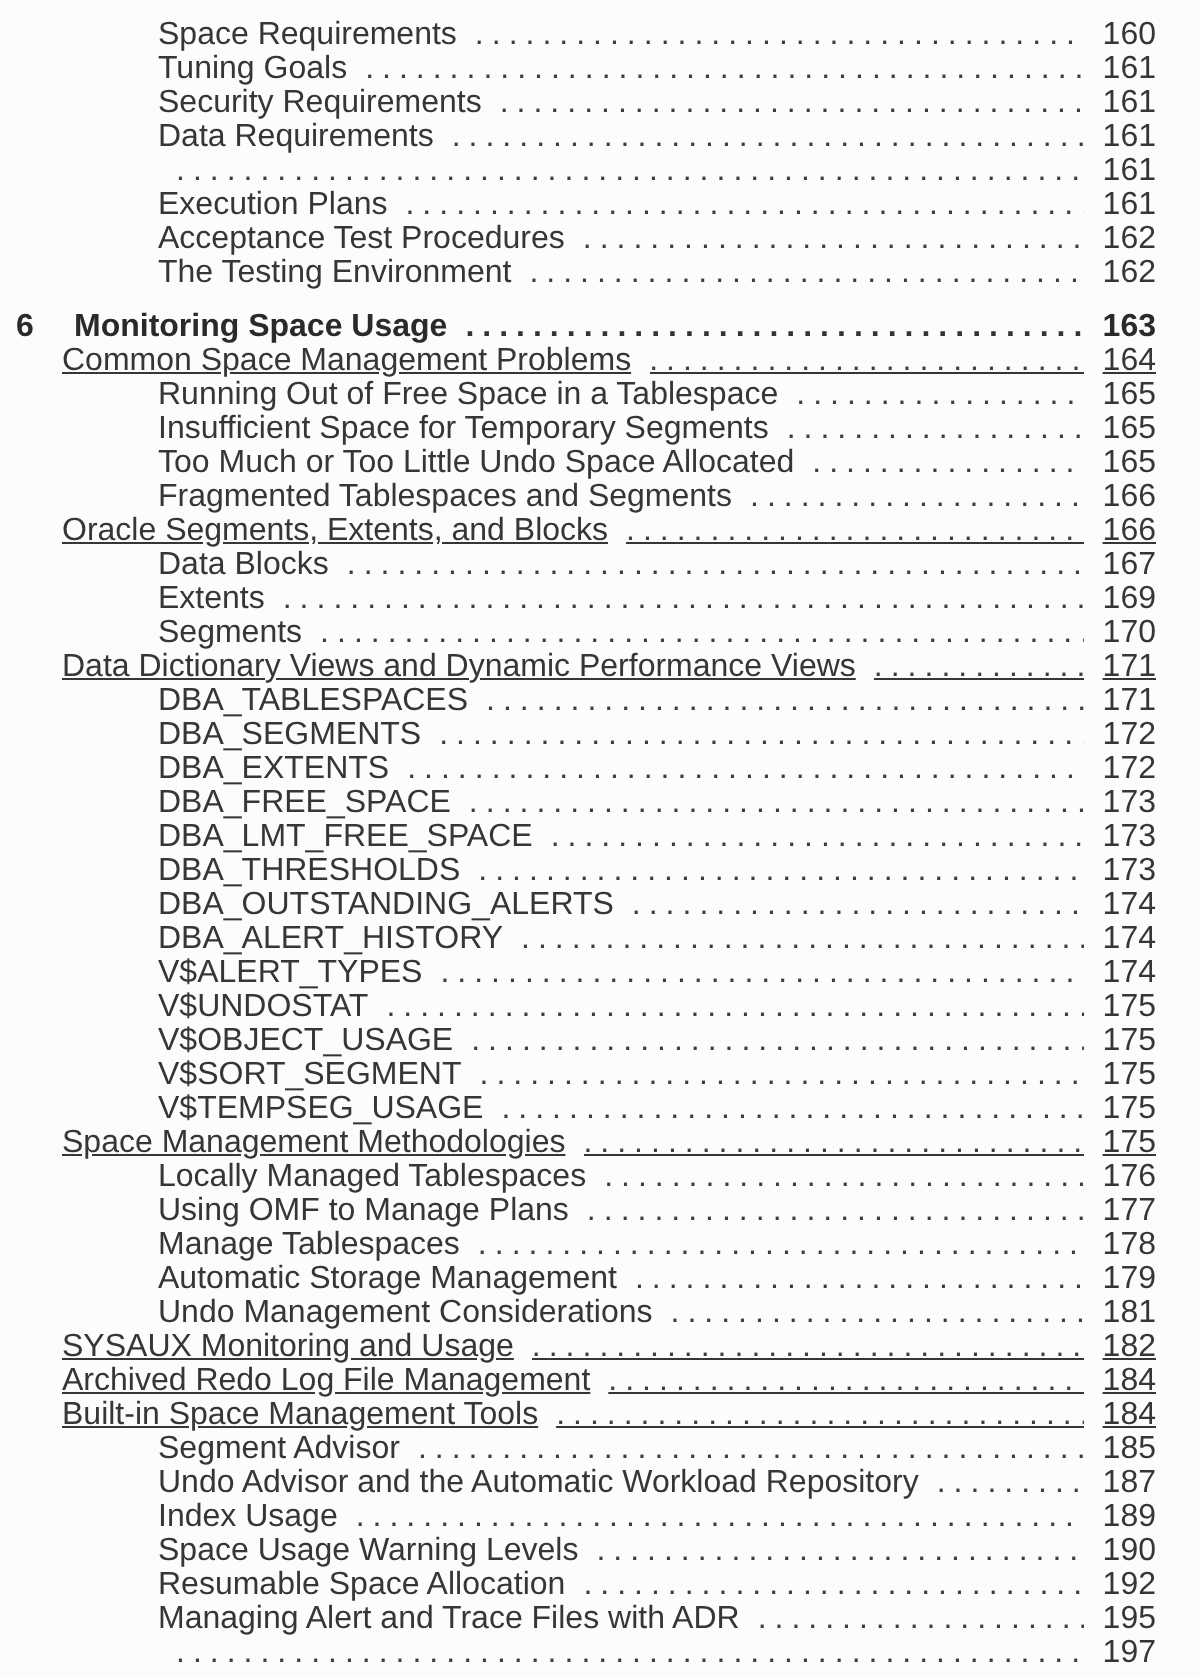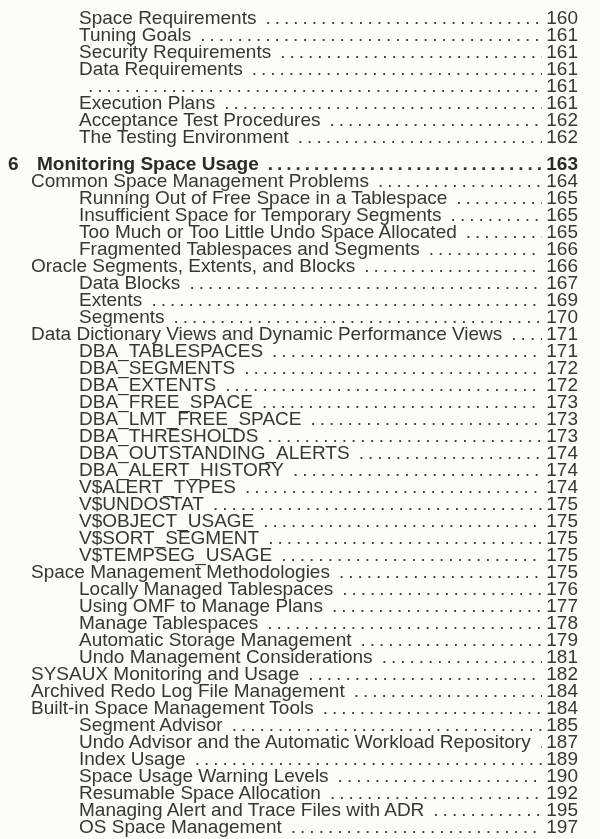--- a/index.html
+++ b/index.html
@@ -4,21 +4,21 @@
 <style>
   html, body { margin: 0; padding: 0; background: #e8e8e6; }
   .page {
     position: relative;
     width: 600px;
     height: 839px;
     margin: 0 auto;
     background: #fcfcfa;
     color: #363636;
     font-family: "Liberation Sans", sans-serif;
-    font-size: 19px;
+    font-size: 16px;
     box-sizing: border-box;
     padding: 9px 22px 22px 8px;
     overflow: hidden;
   }
   .toc-list { width: 100%; }
   .row {
     display: flex;
     align-items: baseline;
     height: 17px;
     line-height: 17px;
@@ -26,21 +26,21 @@
   }
   .row.gap { margin-top: 10px; }
   .row.bold { font-weight: 700; color: #2a2a2a; }
   .chap {
     flex: none;
     width: 0;
     overflow: visible;
     font-weight: 700;
   }
   .level0 .chap { width: 29px; }
-  .level1 { padding-left: 23px; }
+  .level1 { padding-left: 23px; text-decoration: underline; }
   .level2 { padding-left: 71px; }
   .title { flex: none; }
   .leader {
     flex: 1 1 auto;
     overflow: hidden;
     white-space: nowrap;
     letter-spacing: 4px;
     margin-left: 9px;
     margin-right: 4px;
     color: #3d3d3d;
@@ -334,18 +334,17 @@
     <span class="pagenum">192</span>
   </div>
       <div class="row level2">
     <span class="chap"></span>
     <span class="title">Managing Alert and Trace Files with ADR</span>
     <span class="leader">..............................................................................................................</span>
     <span class="pagenum">195</span>
   </div>
       <div class="row level2">
     <span class="chap"></span>
-    <span class="title">OS Space Management</span>
     <span class="leader">..............................................................................................................</span>
     <span class="pagenum">197</span>
   </div>
     </div>
 </div>
 
 </body></html>

